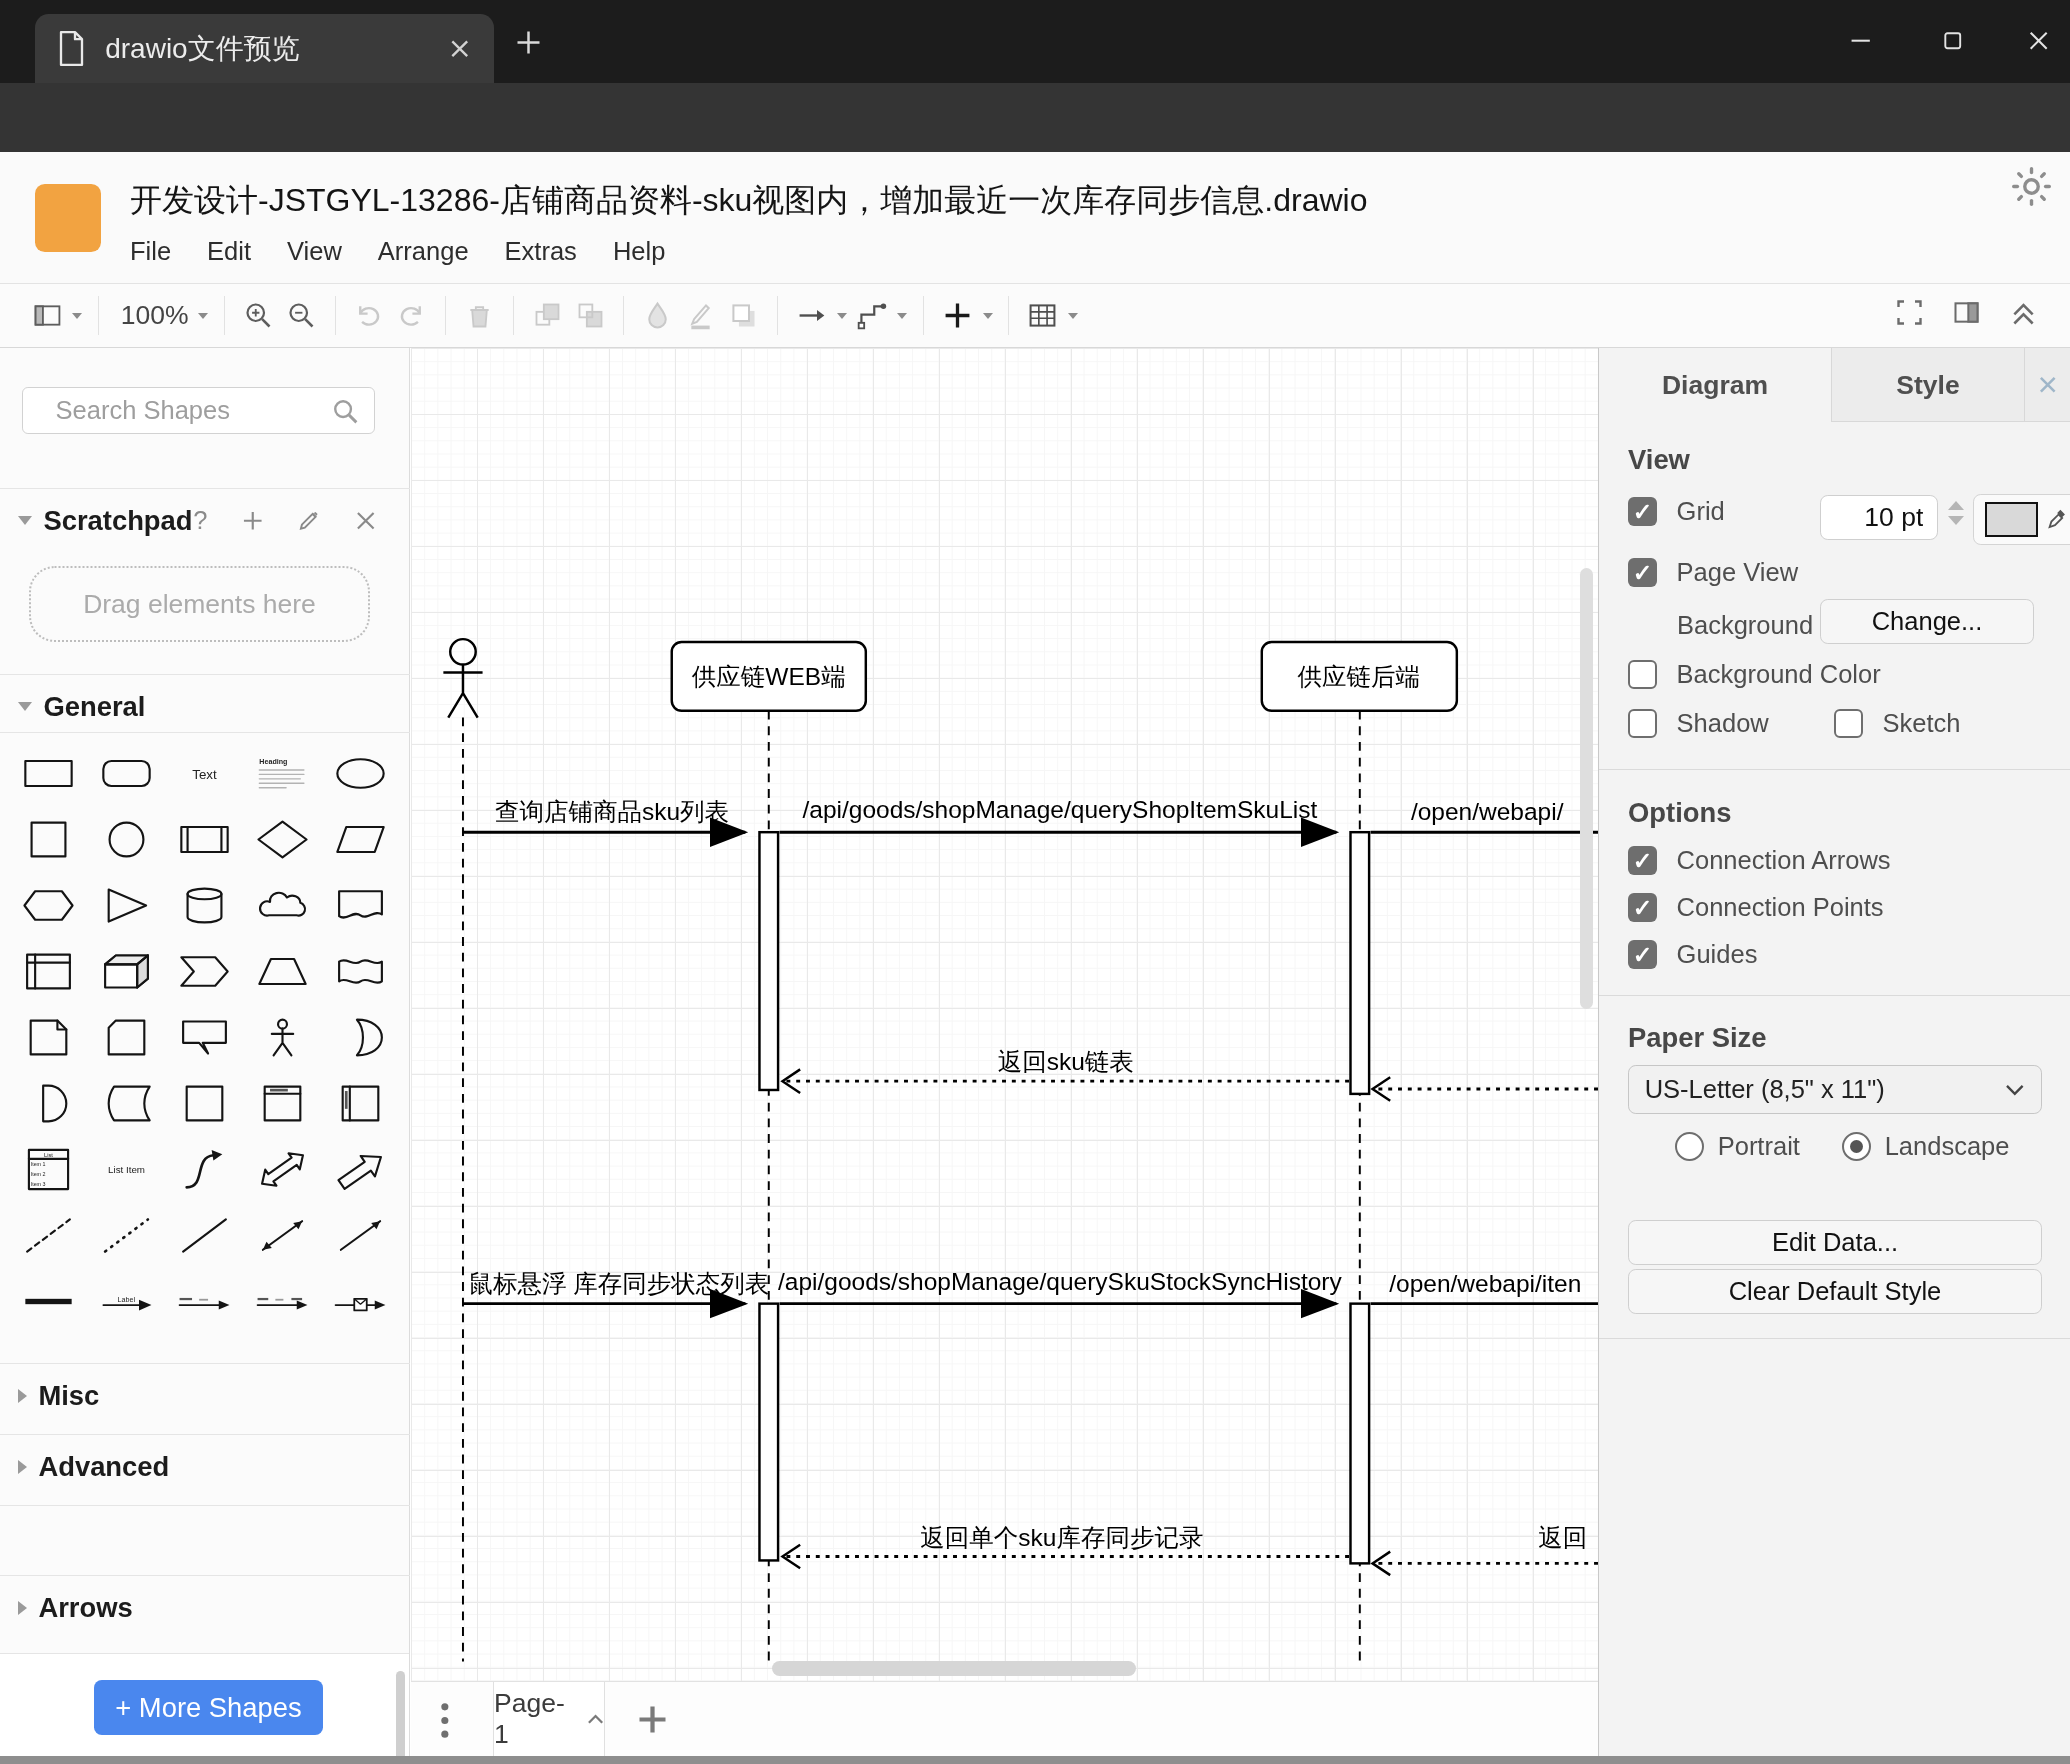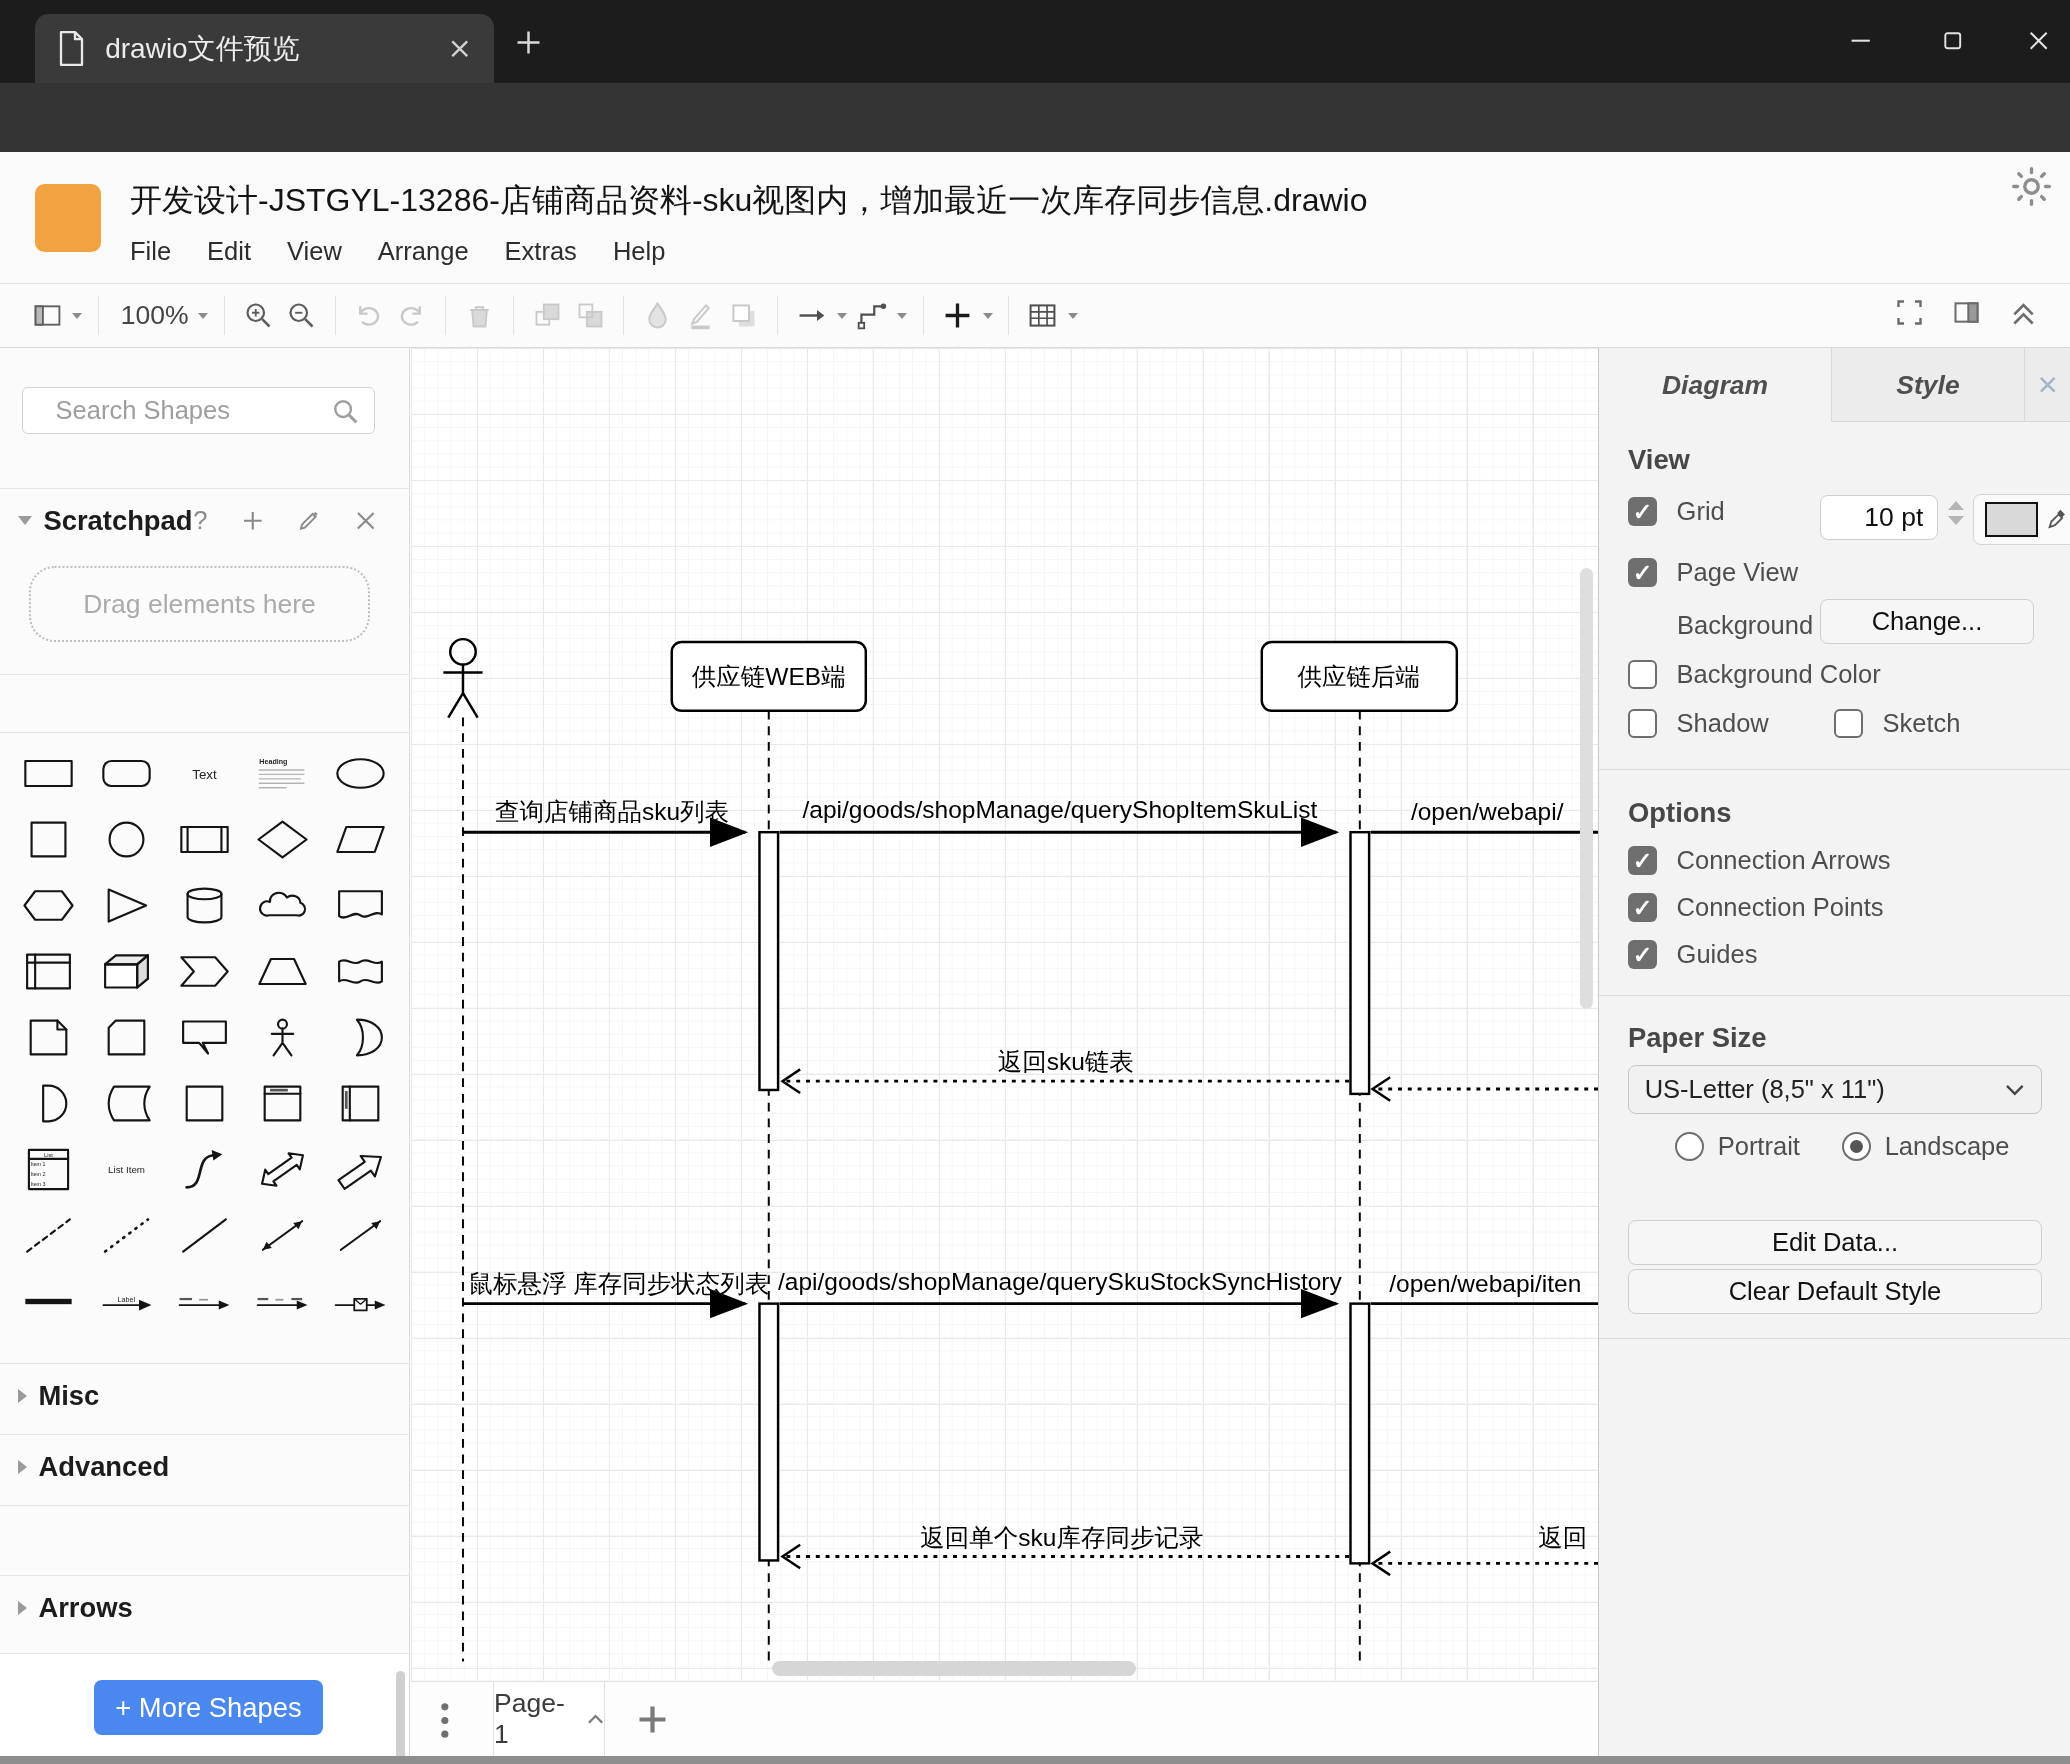--- a/index.html
+++ b/index.html
@@ -66,21 +66,21 @@
   .diagram text{font-family:"Liberation Sans",sans-serif;font-size:25px;fill:#000;}
 
   
   .pagebar{left:411px;top:1681px;width:1187px;height:75px;background:#fdfdfd;border-top:1px solid #e2e2e2;box-sizing:border-box;}
   .pagetab{left:82px;top:0;height:74px;width:110px;background:#fff;border-left:1px solid #e0e0e0;border-right:1px solid #e0e0e0;display:flex;align-items:center;justify-content:center;gap:9.8px;}
   .pagetab .t{font-size:26.5px;color:#3c3c3c;}
 
   
   .panel{left:1598px;top:348px;width:472px;height:1408px;background:#f3f3f3;border-left:1px solid #c9c9c9;box-sizing:border-box;}
   .ptabs{left:0;top:0;width:471px;height:74px;background:#ececec;border-bottom:1px solid #d8d8d8;box-sizing:border-box;display:flex;}
-  .ptab{height:74px;display:flex;align-items:center;justify-content:center;font-size:26.5px;font-weight:700;color:#4f4f4f;box-sizing:border-box;font-style:italic;}
+  .ptab{height:74px;display:flex;align-items:center;justify-content:center;font-size:26.5px;font-weight:700;color:#4f4f4f;box-sizing:border-box;}
   .ptab.active{background:#f3f3f3;border-right:1px solid #d8d8d8;height:74px;}
   .phr{left:0;width:471px;height:1px;background:#dadada;}
   .ptitle{font-size:27.4px;font-weight:700;color:#474747;}
   .plabel{font-size:25.5px;color:#4e4e4e;}
   .cb{width:29px;height:29px;border-radius:5.9px;box-sizing:border-box;display:inline-flex;align-items:center;justify-content:center;}
   .cb.checked{background:#6e6e6e;}
   .cb.checked::after{content:"✓";color:#fff;font-size:23.5px;font-weight:700;}
   .cb.un{background:#fff;border:2.5px solid #6e6e6e;}
   .radio{width:29px;height:29px;border-radius:50%;border:2.5px solid #6e6e6e;box-sizing:border-box;background:#fff;display:inline-flex;align-items:center;justify-content:center;}
   .radio.sel::after{content:"";width:13.7px;height:13.7px;border-radius:50%;background:#555;}
@@ -400,20 +400,24 @@
               <path d="M4,4 L20,20 M20,4 L4,20" stroke="#8a8a8a" stroke-width="2.2"></path>
             </svg>
           </span>
       </span>
     </div>
     <div class="abs dragbox">
         <span>Drag elements here</span>
       </div>
 
     <div class="abs hr" style="top:326px"></div>
+    <div class="abs sechead" style="top:331px">
+      <span class="tri-d"></span>
+      <span class="lbl">General</span>
+    </div>
     <div class="abs hr" style="top:384px"></div>
 
     <div class="abs shapegrid">
       <div class="cell">
           <svg class="shp" viewBox="0 0 64 48">
             <rect x="6" y="10" width="52" height="28"></rect>
           </svg>
         </div>
       <div class="cell">
           <svg class="shp" viewBox="0 0 64 48">

